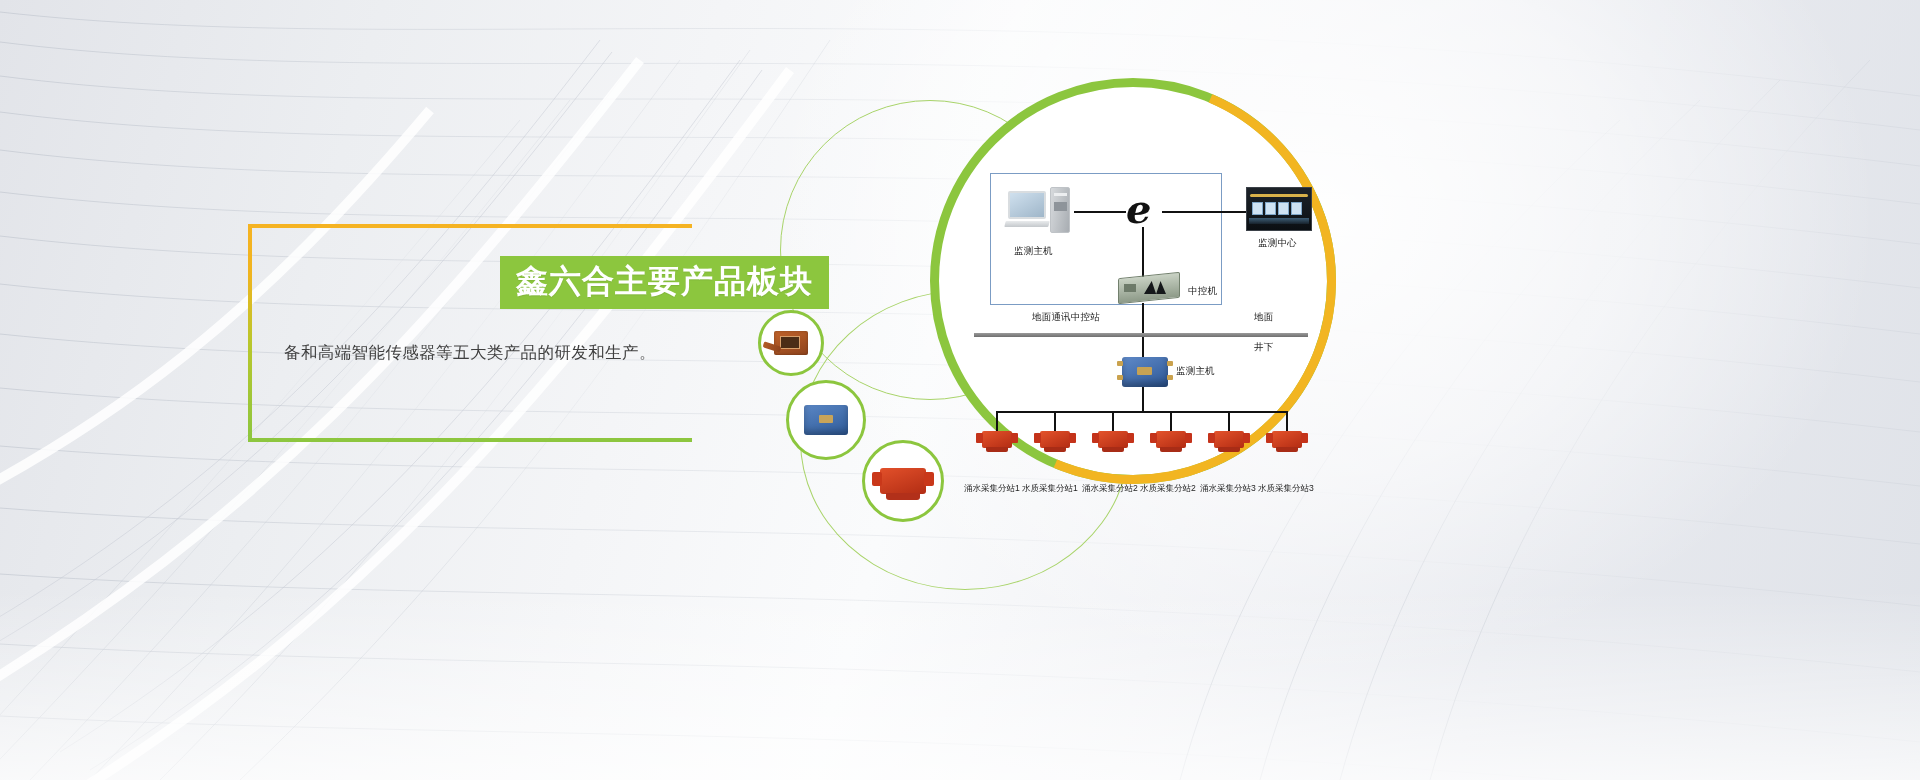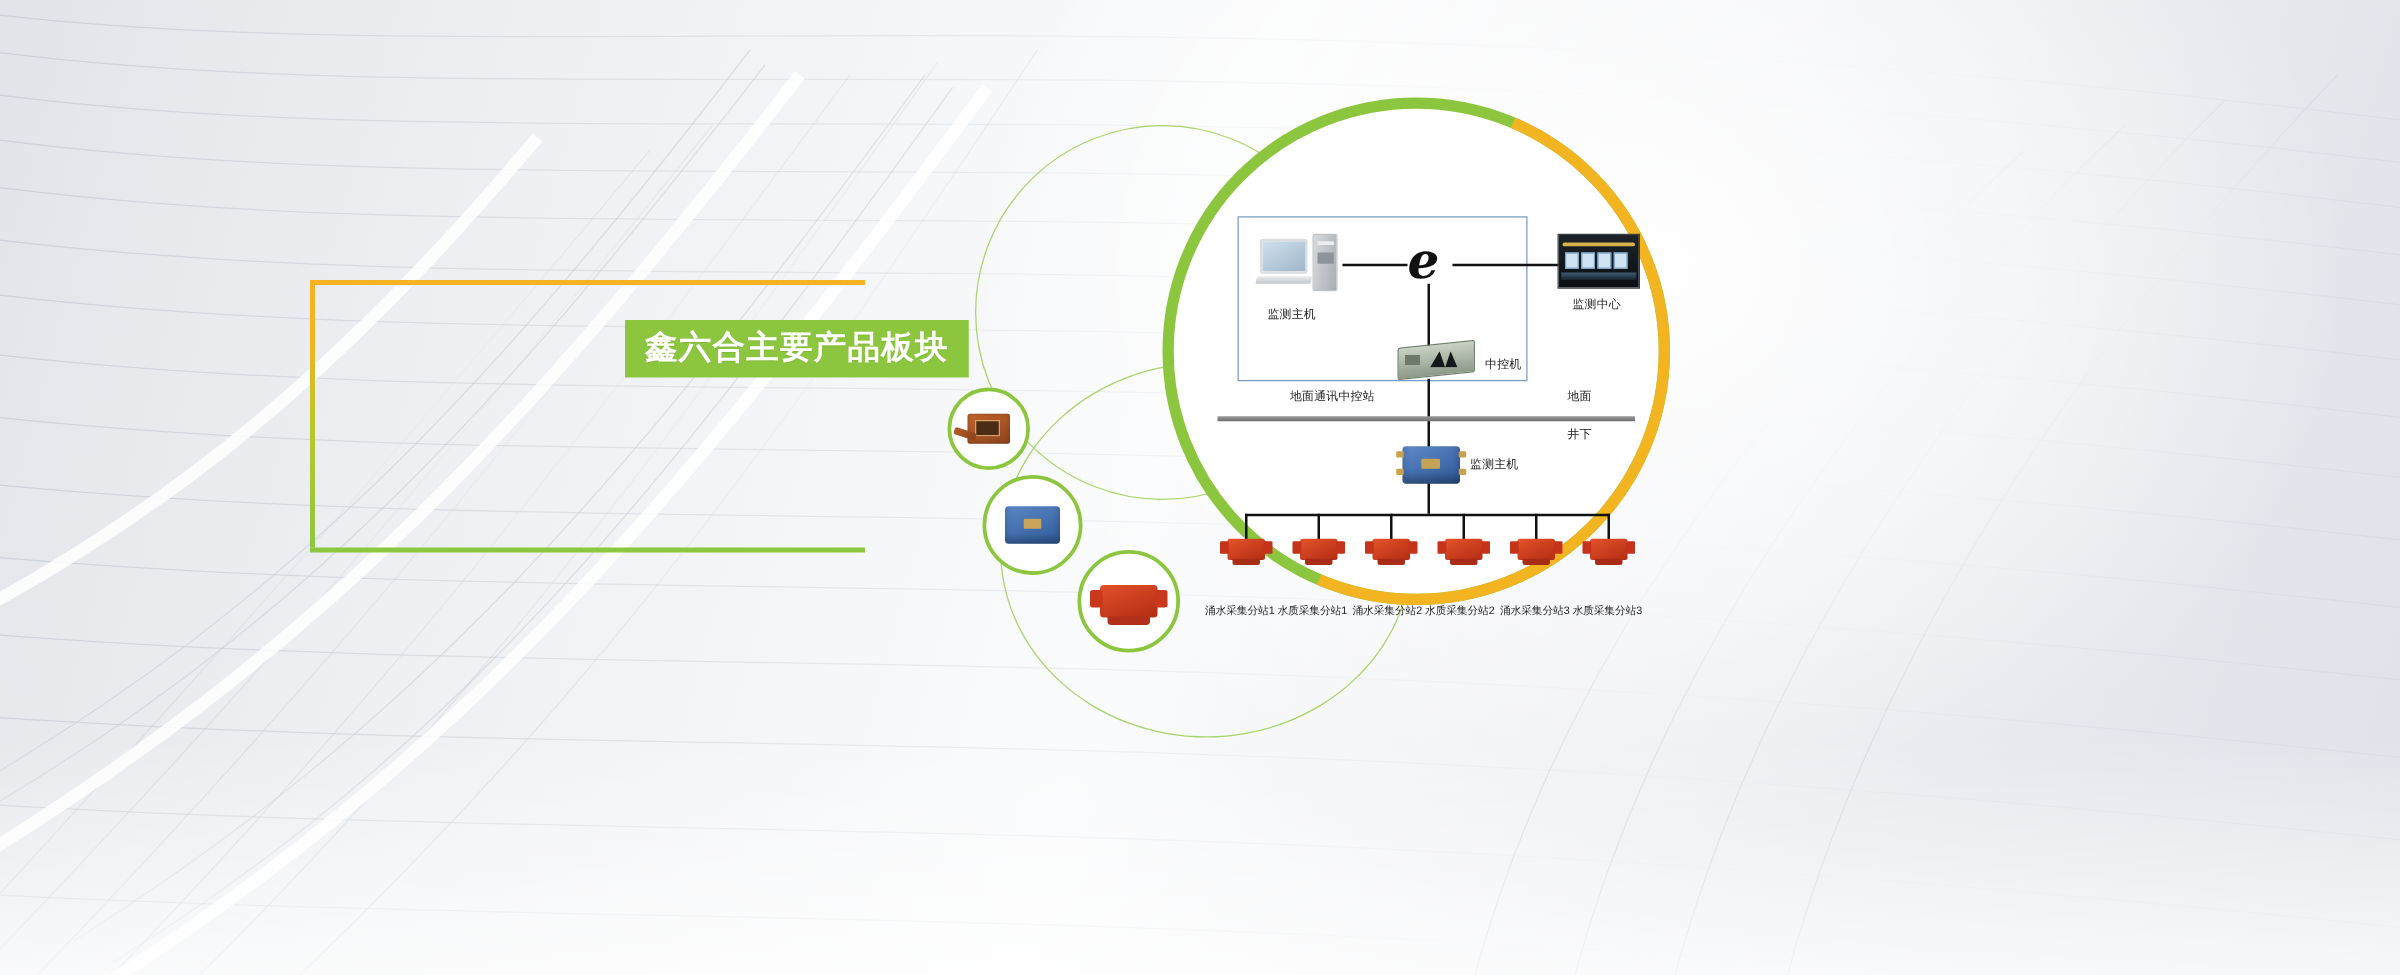--- a/index.html
+++ b/index.html
@@ -47,21 +47,21 @@
     content:""; position:absolute; bottom:-4px; left:100%; width:96px; height:4px;
     background:#8dc63f;
   }
 
   .title-banner {
     position:absolute;
     left:500px; top:256px;
     background:#8cc63e;
     padding:7px 16px 9px 16px;
     color:#fff;
-    font-size:26px;
+    font-size:32px;
     font-weight:bold;
     letter-spacing:1px;
     line-height:1.15;
     white-space:nowrap;
     z-index:4;
     text-shadow:0 1px 1px rgba(0,0,0,.08);
   }
 
   .body-copy{
     position:absolute;
@@ -271,20 +271,21 @@
     </g>
   </svg>
   <div class="bg-glow"></div>
   <div class="bg-bottom-fade"></div>
 
   <div class="text-block"></div>
 
   <div class="title-banner">鑫六合主要产品板块</div>
 
   <div class="body-copy">
+    <p>备和高端智能传感器等五大类产品的研发和生产。</p>
   </div>
 
   <div class="ring-thin a"></div>
   <div class="ring-thin b"></div>
 
   <div class="bubble b1">
     <span class="dev-brown"></span>
   </div>
   <div class="bubble b2">
     <span class="dev-blue"></span>

